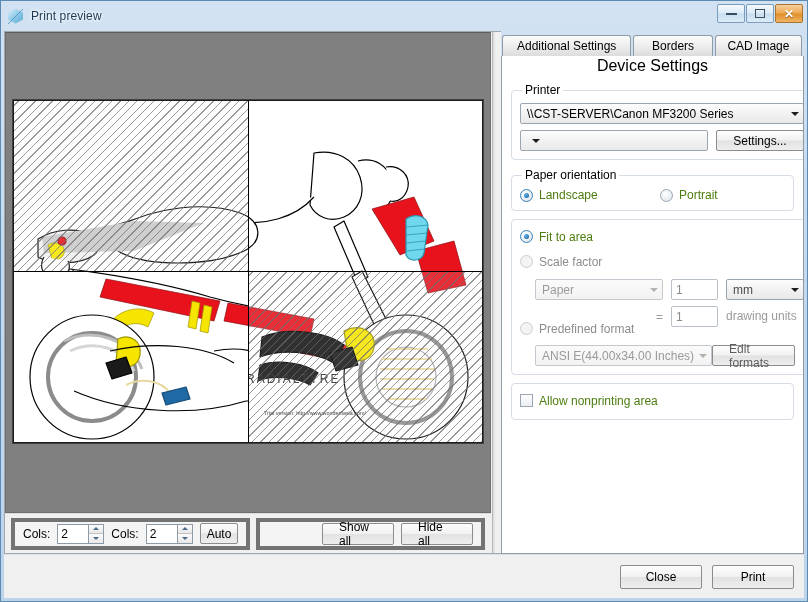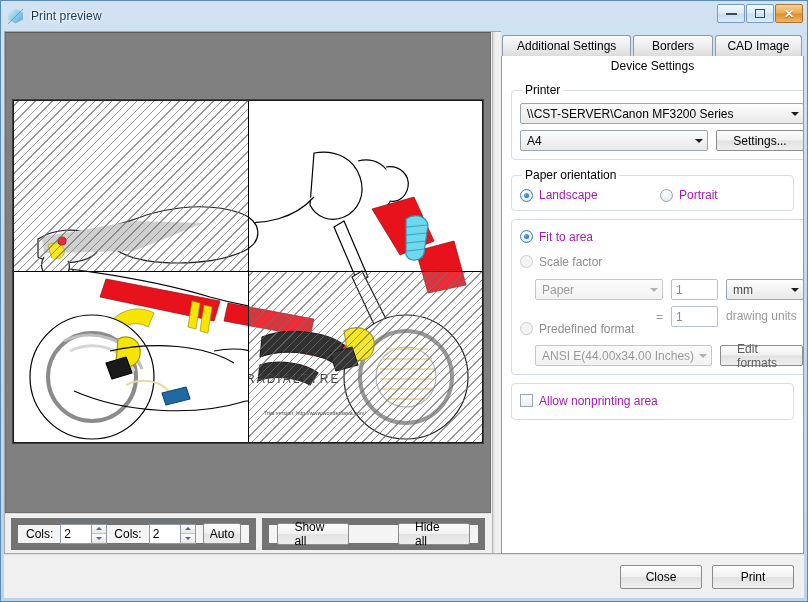--- a/index.html
+++ b/index.html
@@ -139,27 +139,27 @@
     flex: 0 0 40px; height: 40px;
     background: #f0f0f0;
     display: flex; align-items: center;
     padding: 0 6px;
     gap: 0;
     border-top: 1px solid #dcdcdc;
   }
   .tb-group {
     height: 32px;
     display: flex; align-items: center;
-    border: 7px solid #737373;
+    border: 4px solid #737373;
     background: #f4f4f4;
     padding: 0 8px;
     gap: 7px;
   }
   #tb-left { flex: 0 0 auto; margin-right: 6px; }
-  #tb-right { flex: 1 1 auto; justify-content: space-between; }
+  #tb-right { flex: 1 1 auto; justify-content: flex-end; }
   .tb-label { font-size: 12px; color: #000; }
   .spin-wrap { display: flex; height: 20px; }
   .spin-input {
     width: 31px; height: 20px;
     border: 1px solid #8e9aa5; border-right: none;
     background: #fff; font-size: 12px;
     padding: 0 3px; line-height: 18px;
     color: #000;
   }
   .spin-btns {
@@ -232,21 +232,21 @@
   }
   #tab-0 { width: 134px; }
   #tab-1 { width: 82px; }
   #tab-2 { width: 90px; }
   #tab-active-row {
     height: 19px;
     display: flex; align-items: center; justify-content: center;
     background: #fff;
     border-left: 1px solid #8f9ba6;
     border-right: 1px solid #8f9ba6;
-    font-size: 12px; color: #000;
+    font-size: 16px; color: #000;
     position: relative; z-index: 2;
   }
   #tab-body {
     flex: 1 1 auto;
     background: #ffffff;
     border: 1px solid #8f9ba6;
     border-top: none;
     padding: 8px 9px 8px 9px;
     overflow: hidden;
     position: relative;
@@ -293,21 +293,21 @@
     border: 1px solid #b9c0c7;
     border-radius: 2px;
     background: #ffffff;
     font-size: 12px; color: #8b8b8b;
     padding: 0 4px;
     display: flex; align-items: center;
   }
 
   .radio, .checkbox {
     display: inline-flex; align-items: center; gap: 6px;
-    font-size: 12px; color: #a21caf; cursor: default;
+    font-size: 12px; color: #4d7c0f; cursor: default;
   }
   .radio .dot {
     width: 13px; height: 13px; border-radius: 50%;
     background: radial-gradient(circle at 40% 35%, #ffffff 0%, #eef3f7 45%, #d8e0e7 100%);
     border: 1px solid #9aa6b1;
     display: inline-block; position: relative; flex: 0 0 13px;
   }
   .radio.on .dot { border-color: #3a7fb5; }
   .radio.on .dot::after {
     content:""; position:absolute; left:3px; top:3px;
@@ -723,21 +723,20 @@
 
           <div class="combo" style="width:100%;margin-bottom:6px;">
             <span class="cval">\\CST-SERVER\Canon MF3200 Series</span>
             <span class="carrow">
                 <i></i>
               </span>
           </div>
 
           <div class="row" style="gap:8px;">
             <div class="combo" style="flex:0 0 188px;">
-              <span class="cval">A4</span>
               <span class="carrow">
                   <i></i>
                 </span>
             </div>
             <span class="btn" style="flex:0 0 88px;height:21px;">Settings...</span>
           </div>
         </fieldset>
 
         <fieldset class="gb">
           <legend>Paper orientation</legend>
@@ -789,21 +788,21 @@
             <div class="lbl dim" style="flex:0 0 78px;line-height:13px;">drawing units</div>
           </div>
 
           <div style="margin-top:-10px;margin-bottom:6px;">
             <span class="radio disabled">
               <span class="dot"></span>
               <span>Predefined format</span>
             </span>
           </div>
 
-          <div class="row" style="gap:8px;margin-left:15px;border-radius:6px;">
+          <div class="row" style="margin-left:15px;border-radius:6px;">
             <div class="combo disabled" style="flex:0 0 175px;">
               <span class="cval">ANSI E(44.00x34.00 Inches)</span>
               <span class="carrow">
                   <i></i>
                 </span>
             </div>
             <span class="btn" style="flex:0 0 83px;height:21px;color:#5e5e5e;">Edit formats</span>
           </div>
         </fieldset>
 

